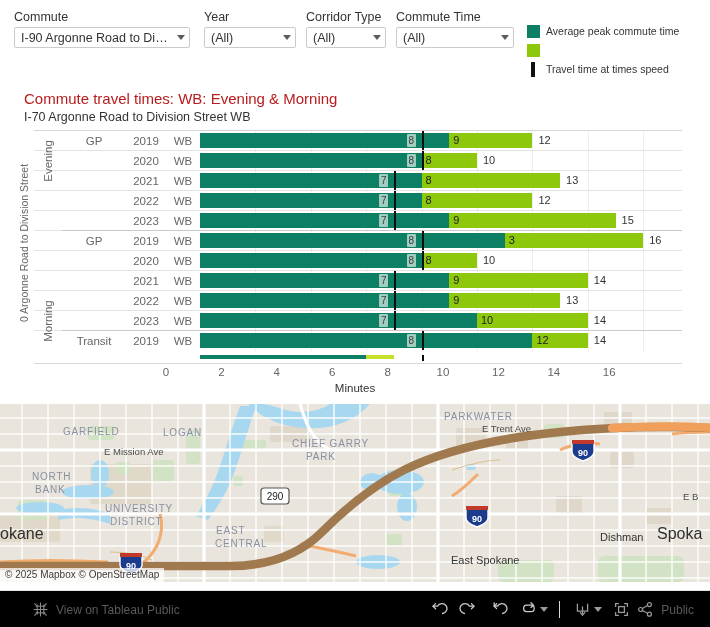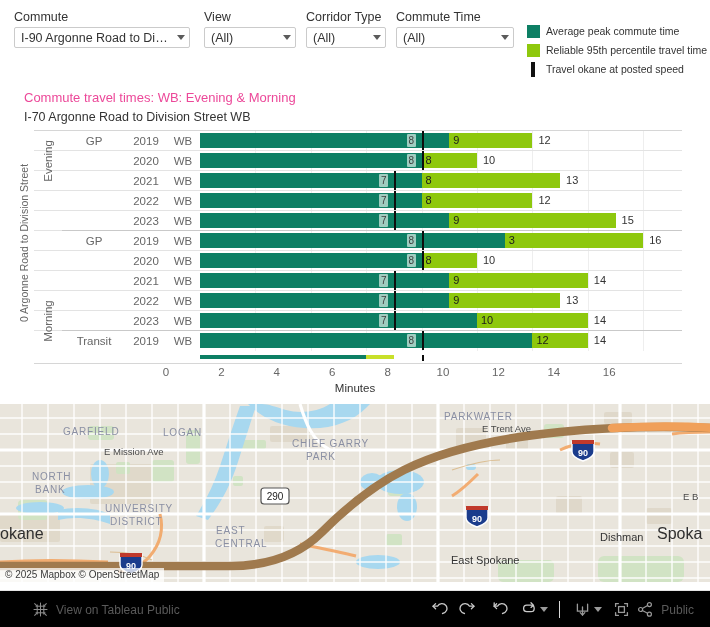--- a/index.html
+++ b/index.html
@@ -27,21 +27,21 @@
 
   
   .legend{position:absolute;left:527px;top:24px;width:180px;}
   .legend-row{display:flex;align-items:flex-start;height:17px;margin-bottom:2px;}
   .legend-swatch{width:13px;height:13px;flex:0 0 auto;margin-right:6px;margin-top:1px;}
   .legend-tickmark{width:4px;height:15px;background:#111;flex:0 0 auto;margin-left:4px;margin-right:11px;}
   .legend-text{font-size:10.5px;color:#333;line-height:15px;white-space:nowrap;}
 
   
   .chart-panel{position:absolute;left:0;top:82px;width:710px;height:314px;}
-  .chart-title{position:absolute;left:24px;top:8px;font-size:13px;color:#ec4899;white-space:nowrap;}
+  .chart-title{position:absolute;left:24px;top:8px;font-size:15px;color:#b91c1c;white-space:nowrap;}
   .chart-sub{position:absolute;left:24px;top:28px;font-size:12.5px;color:#333;white-space:nowrap;}
 
   .plot-wrap{position:absolute;left:0;top:48px;width:710px;height:266px;}
 
   .yaxis-title{
     position:absolute;left:17px;top:0;width:14px;height:225px;
     display:flex;align-items:center;justify-content:center;
   }
   .yaxis-title span{
     transform:rotate(-90deg);white-space:nowrap;font-size:10.5px;color:#666;
@@ -126,21 +126,21 @@
 
   <div class="filterbar" id="filterbar">
       <div class="filter" style="left: 14px; top: 10px; width: 176px;">
         <div class="filter-label">Commute</div>
         <div class="filter-ctl">
           <span class="filter-val">I-90 Argonne Road to Divi...</span>
           <span class="caret"></span>
         </div>
       </div>
       <div class="filter" style="left: 204px; top: 10px; width: 92px;">
-        <div class="filter-label">View</div>
+        <div class="filter-label">Year</div>
         <div class="filter-ctl">
           <span class="filter-val">(All)</span>
           <span class="caret"></span>
         </div>
       </div>
       <div class="filter" style="left: 306px; top: 10px; width: 80px;">
         <div class="filter-label">Corridor Type</div>
         <div class="filter-ctl">
           <span class="filter-val">(All)</span>
           <span class="caret"></span>
@@ -155,25 +155,24 @@
       </div>
     </div>
 
   <div class="legend" id="legend">
       <div class="legend-row">
         <span class="legend-swatch" style="background: rgb(13, 127, 100);"></span>
         <span class="legend-text">Average peak commute time</span>
       </div>
       <div class="legend-row">
         <span class="legend-swatch" style="background: rgb(142, 200, 13);"></span>
-        <span class="legend-text">Reliable 95th percentile travel time</span>
       </div>
       <div class="legend-row">
         <span class="legend-tickmark"></span>
-        <span class="legend-text">Travel okane at posted speed</span>
+        <span class="legend-text">Travel time at times speed</span>
       </div>
     </div>
 
   <div class="chart-panel">
     <div class="chart-title">Commute travel times: WB: Evening &amp; Morning</div>
     <div class="chart-sub">I-70 Argonne Road to Division Street  WB</div>
 
     <div class="plot-wrap">
       <div class="yaxis-title">
         <span>0 Argonne Road to Division Street</span>

